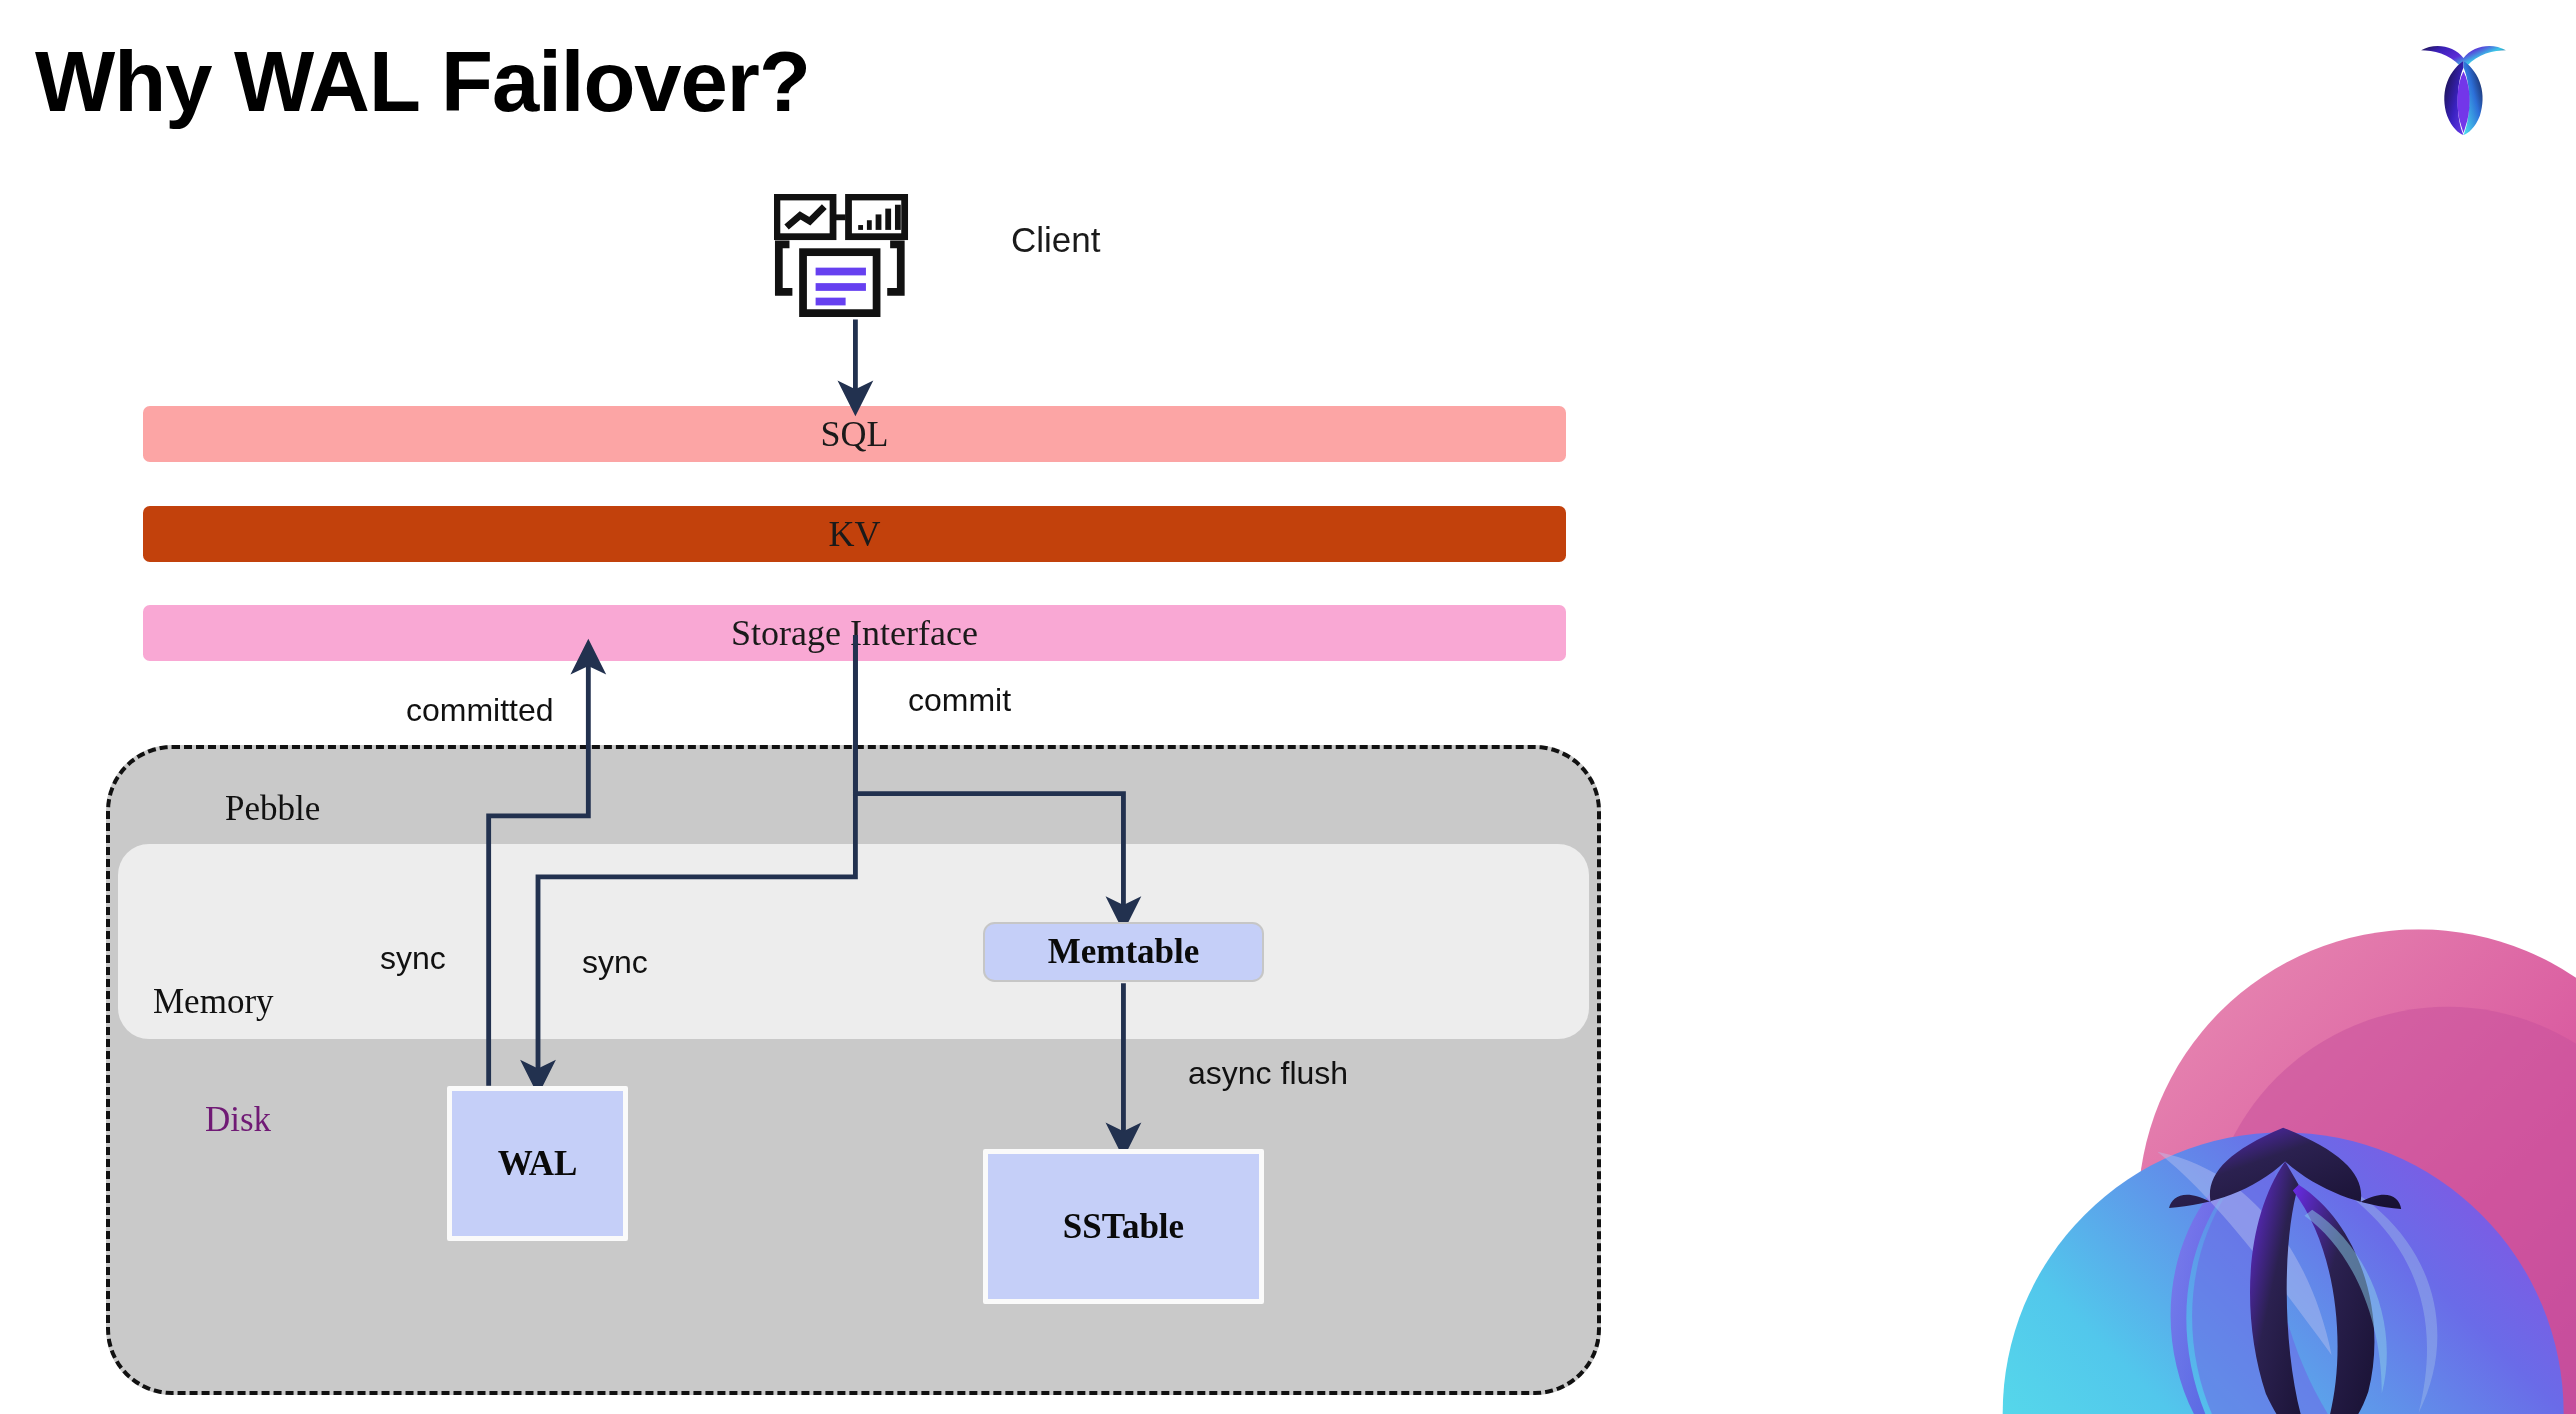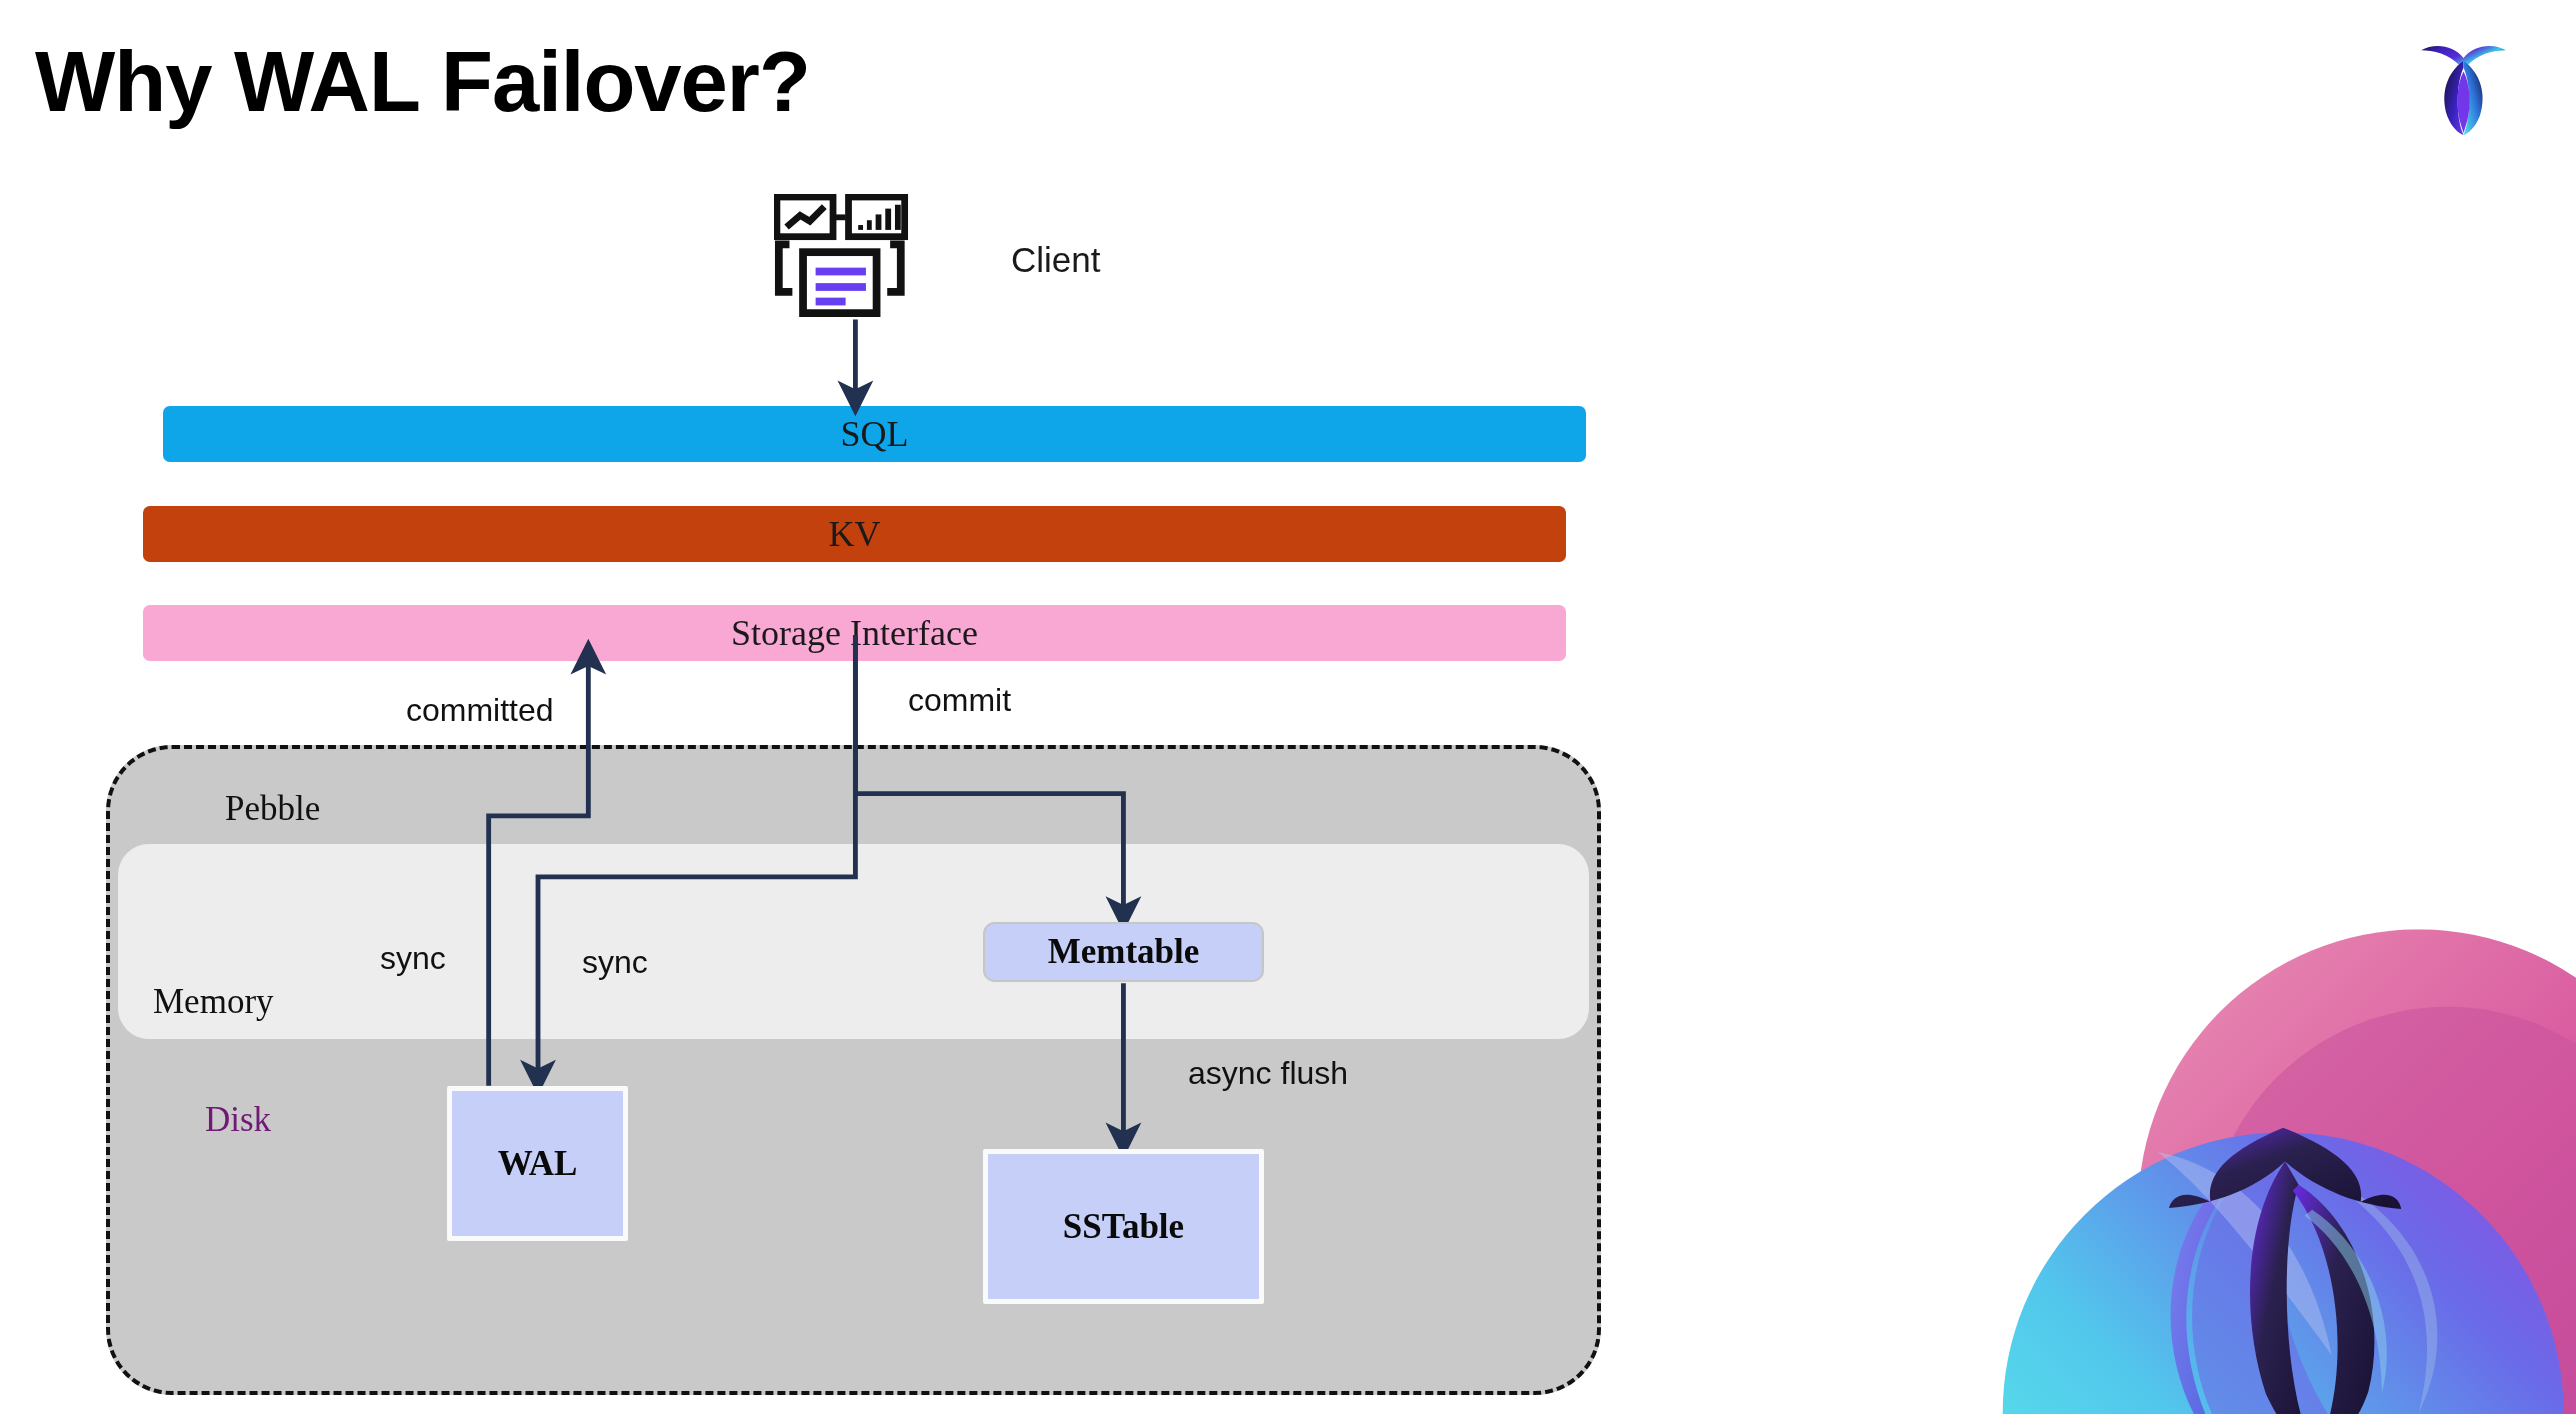--- a/index.html
+++ b/index.html
@@ -71,39 +71,38 @@
     height: 126px;
   }
   #client-label {
     position: absolute;
     left: 1011px;
     top: 220px;
     font-size: 35px;
     color: #1a1a1a;
     font-family: "Liberation Sans", sans-serif;
     white-space: nowrap;
-    margin-top: 20px;
   }
 
   
   .layer-bar {
     position: absolute;
     left: 143px;
     width: 1423px;
     height: 56px;
     border-radius: 6.8px;
     display: flex;
     align-items: center;
     justify-content: center;
     font-family: "Liberation Serif", serif;
     font-size: 36px;
     color: #1a1a1a;
     box-sizing: border-box;
   }
-  #layer-sql { top: 406px; background: #0ea5e9; margin-left: 20px; }
+  #layer-sql { top: 406px; background: #fca5a5; }
   #layer-kv  { top: 506px; background: #c2410c; }
   #layer-si  { top: 605px; background: #f9a8d4; }
 
   
   #pebble-box {
     position: absolute;
     left: 106px;
     top: 745px;
     width: 1495px;
     height: 650px;

